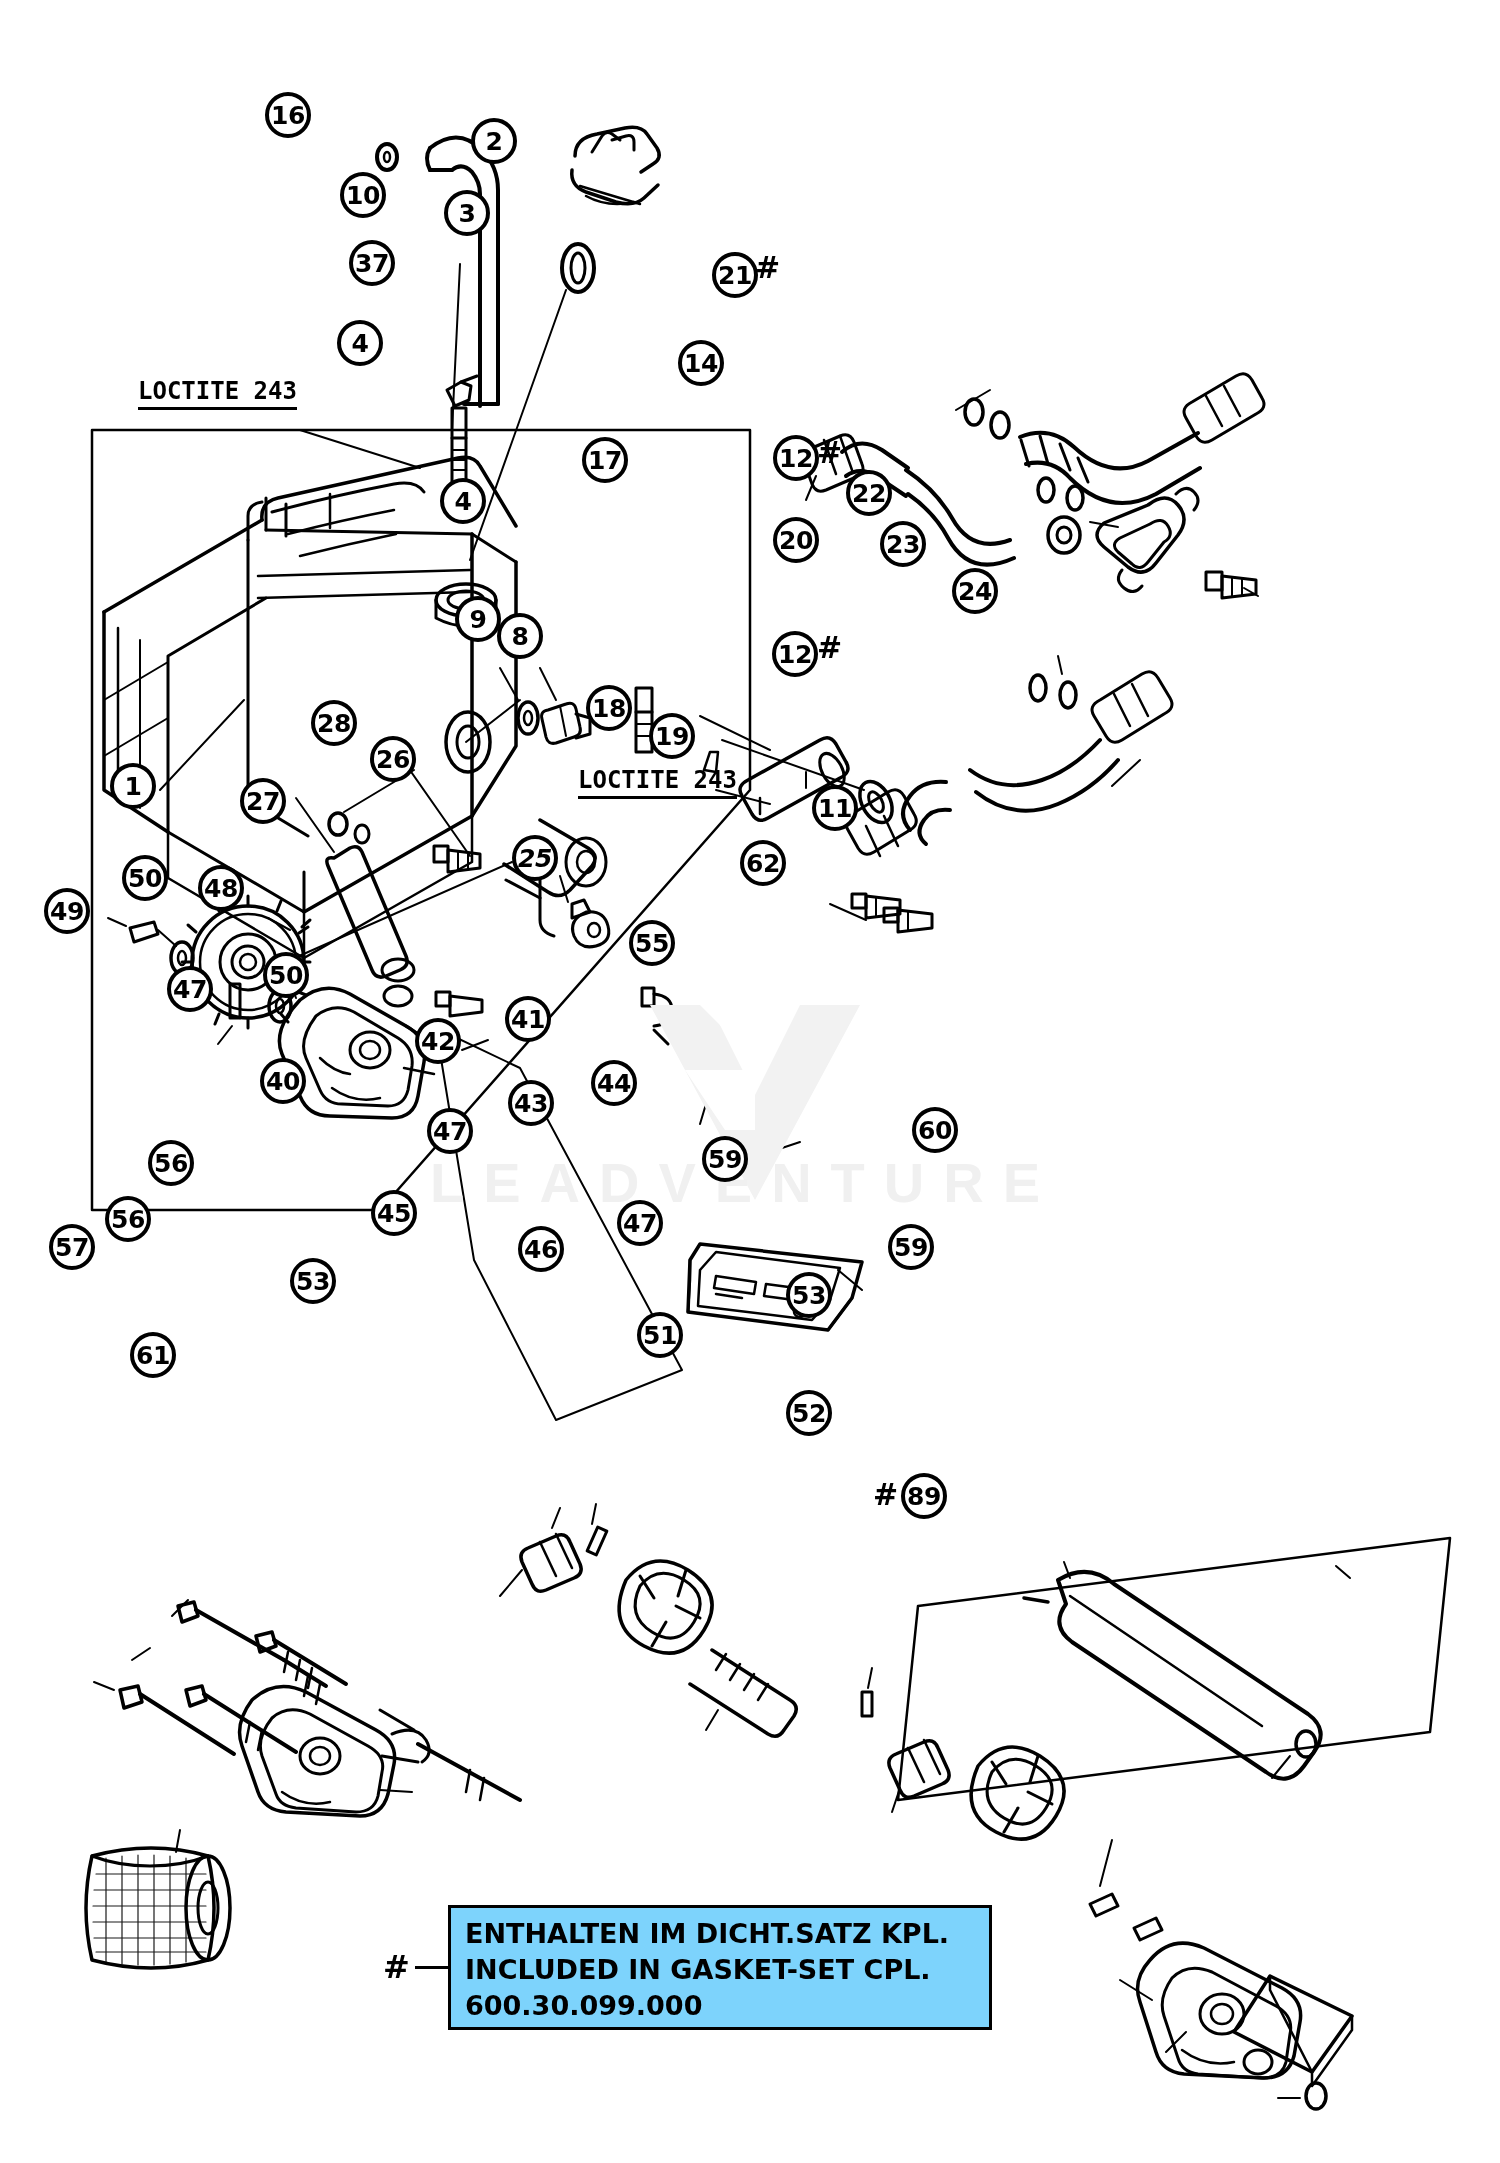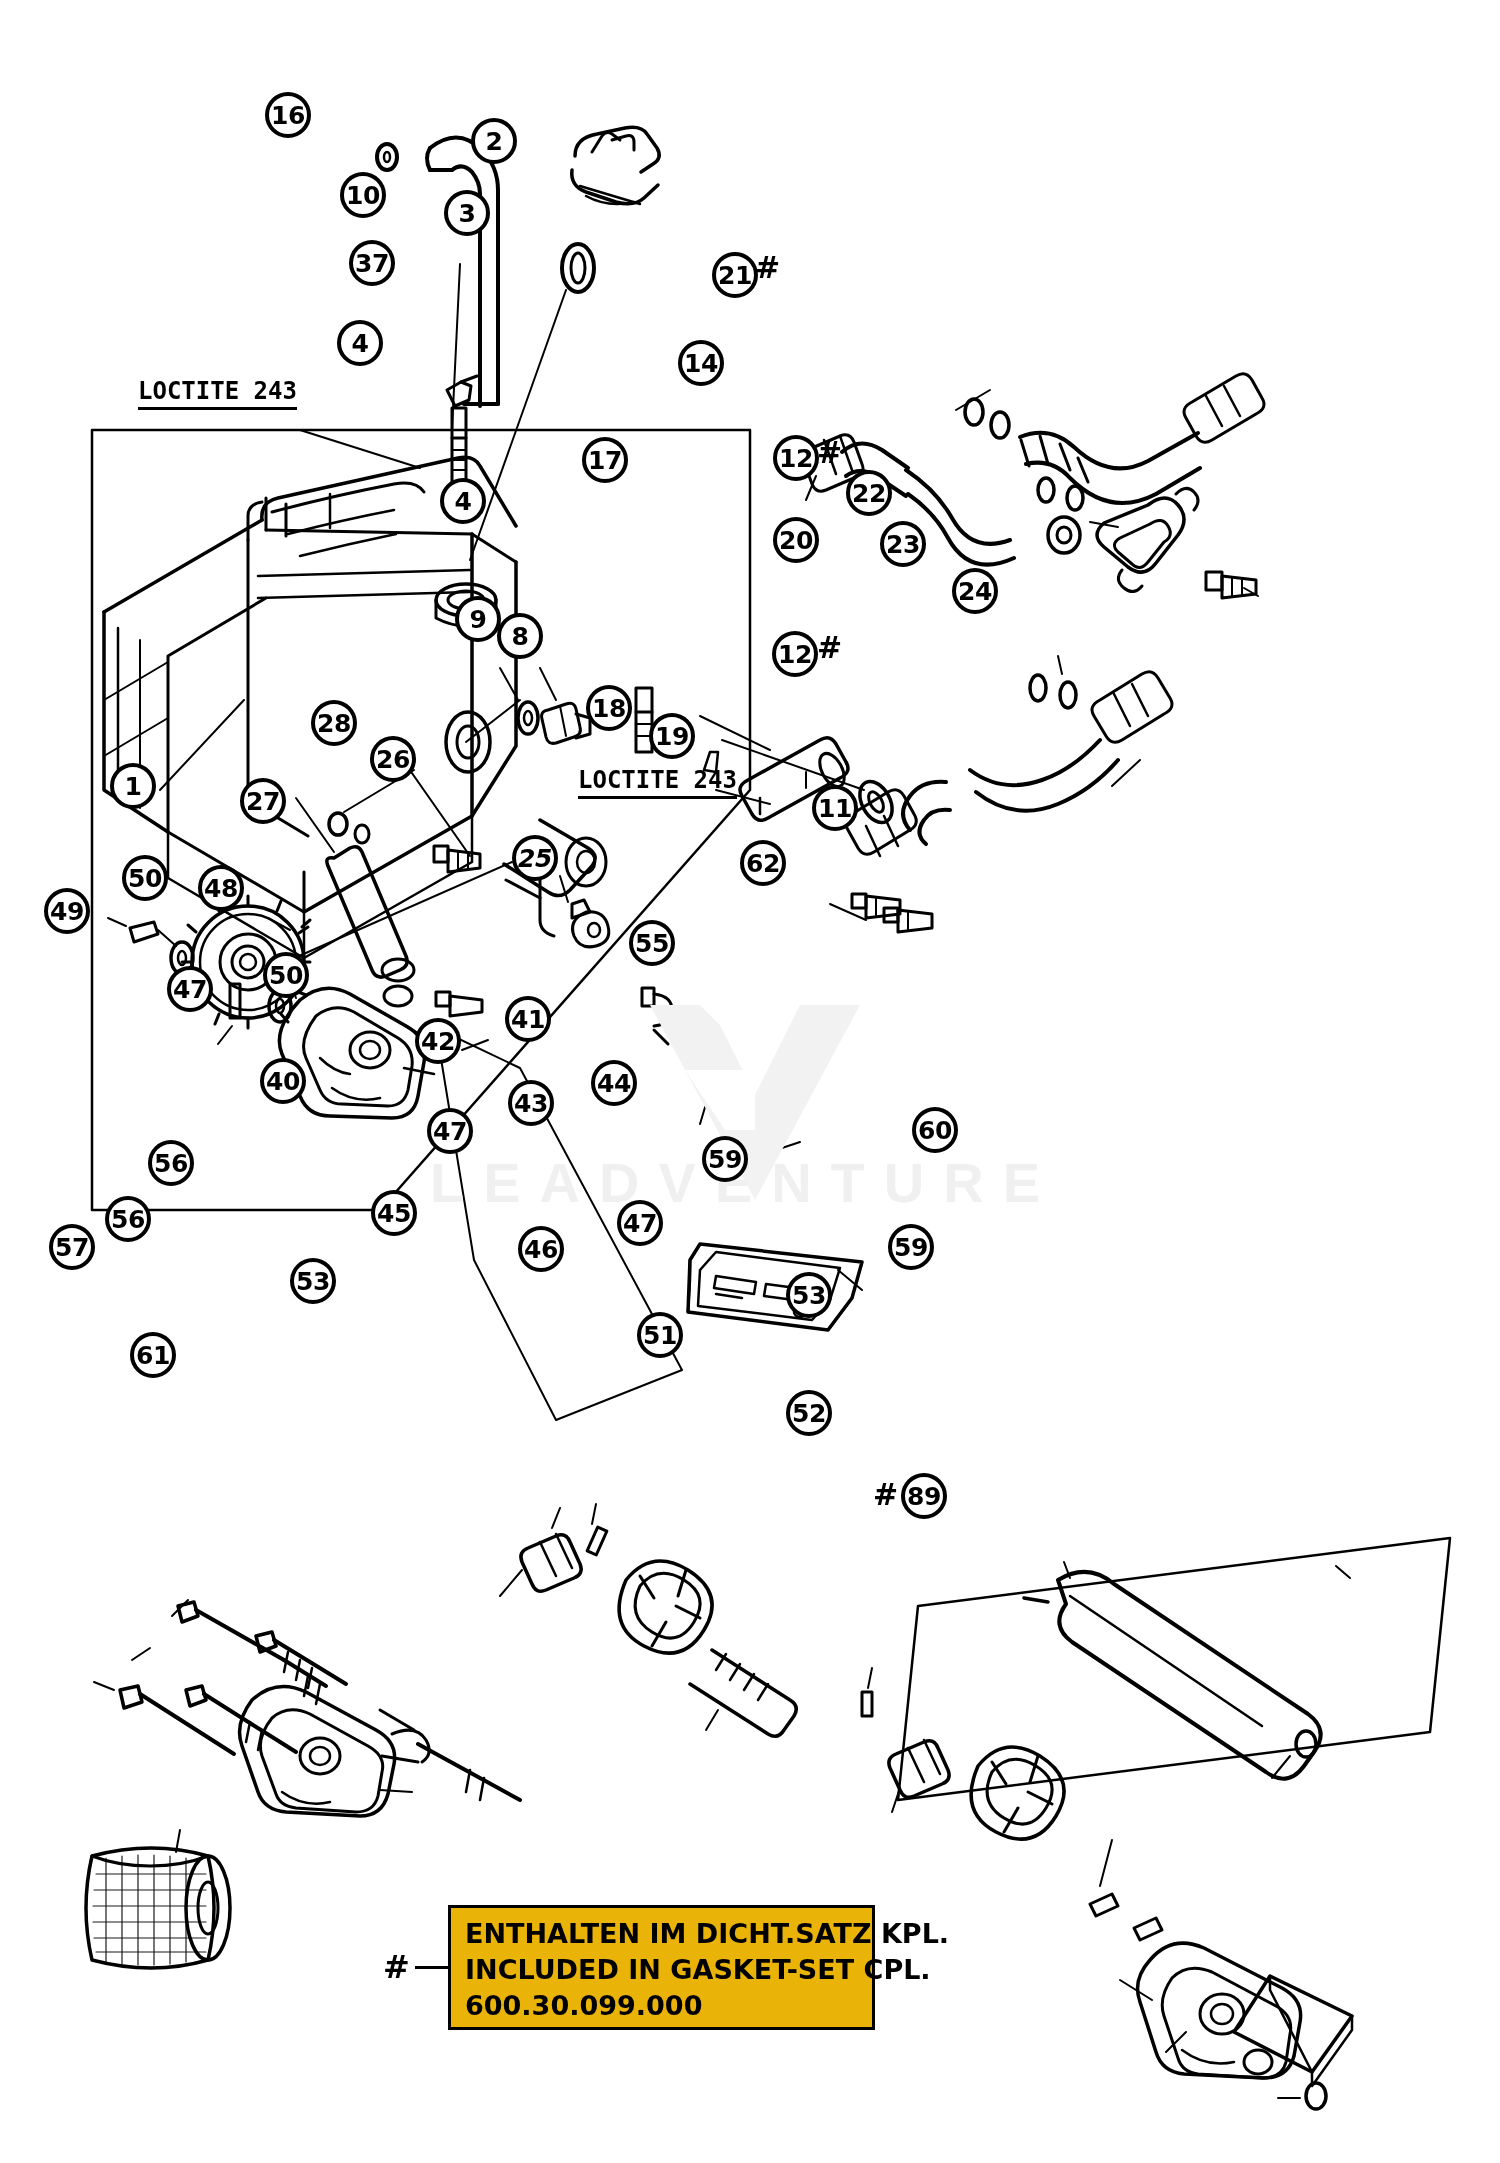--- a/index.html
+++ b/index.html
@@ -14,22 +14,22 @@
        line-height:1;letter-spacing:-0.5px;box-sizing:border-box;z-index:40;}
 
   .hashmark{position:absolute;font-family:"DejaVu Sans", sans-serif;font-weight:700;
             font-size:30px;color:#000;z-index:40;line-height:1;}
 
   .loctite{position:absolute;font-family:"DejaVu Sans Mono", monospace;font-weight:700;
            font-size:24px;color:#000;border-bottom:3px solid #000;padding-bottom:2px;
            white-space:nowrap;z-index:41;letter-spacing:0px;}
 
   
-  #notebox{position:absolute;left:448px;top:1905px;width:427px;height:125px;
-           border:3px solid #000;background:#eab308;box-sizing:border-box;z-index:45;
+  #notebox{position:absolute;left:448px;top:1905px;width:544px;height:125px;
+           border:3px solid #000;background:#7dd3fc;box-sizing:border-box;z-index:45;
            padding:8px 16px 6px 14px;}
   #notebox div{font-family:"DejaVu Sans", sans-serif;font-weight:700;font-size:27px;
                color:#000;line-height:1.33;white-space:nowrap;}
   #noteHash{position:absolute;left:383px;top:1948px;font-family:"DejaVu Sans", sans-serif;
             font-weight:700;font-size:32px;color:#000;z-index:45;}
   #noteLead{position:absolute;left:415px;top:1966px;width:36px;height:3px;background:#000;z-index:45;}
 
   #footer{position:absolute;left:0;top:2105px;width:1500px;text-align:center;
           font-family:"DejaVu Sans Mono", monospace;font-size:20px;color:#3a3a3a;z-index:45;}
 

